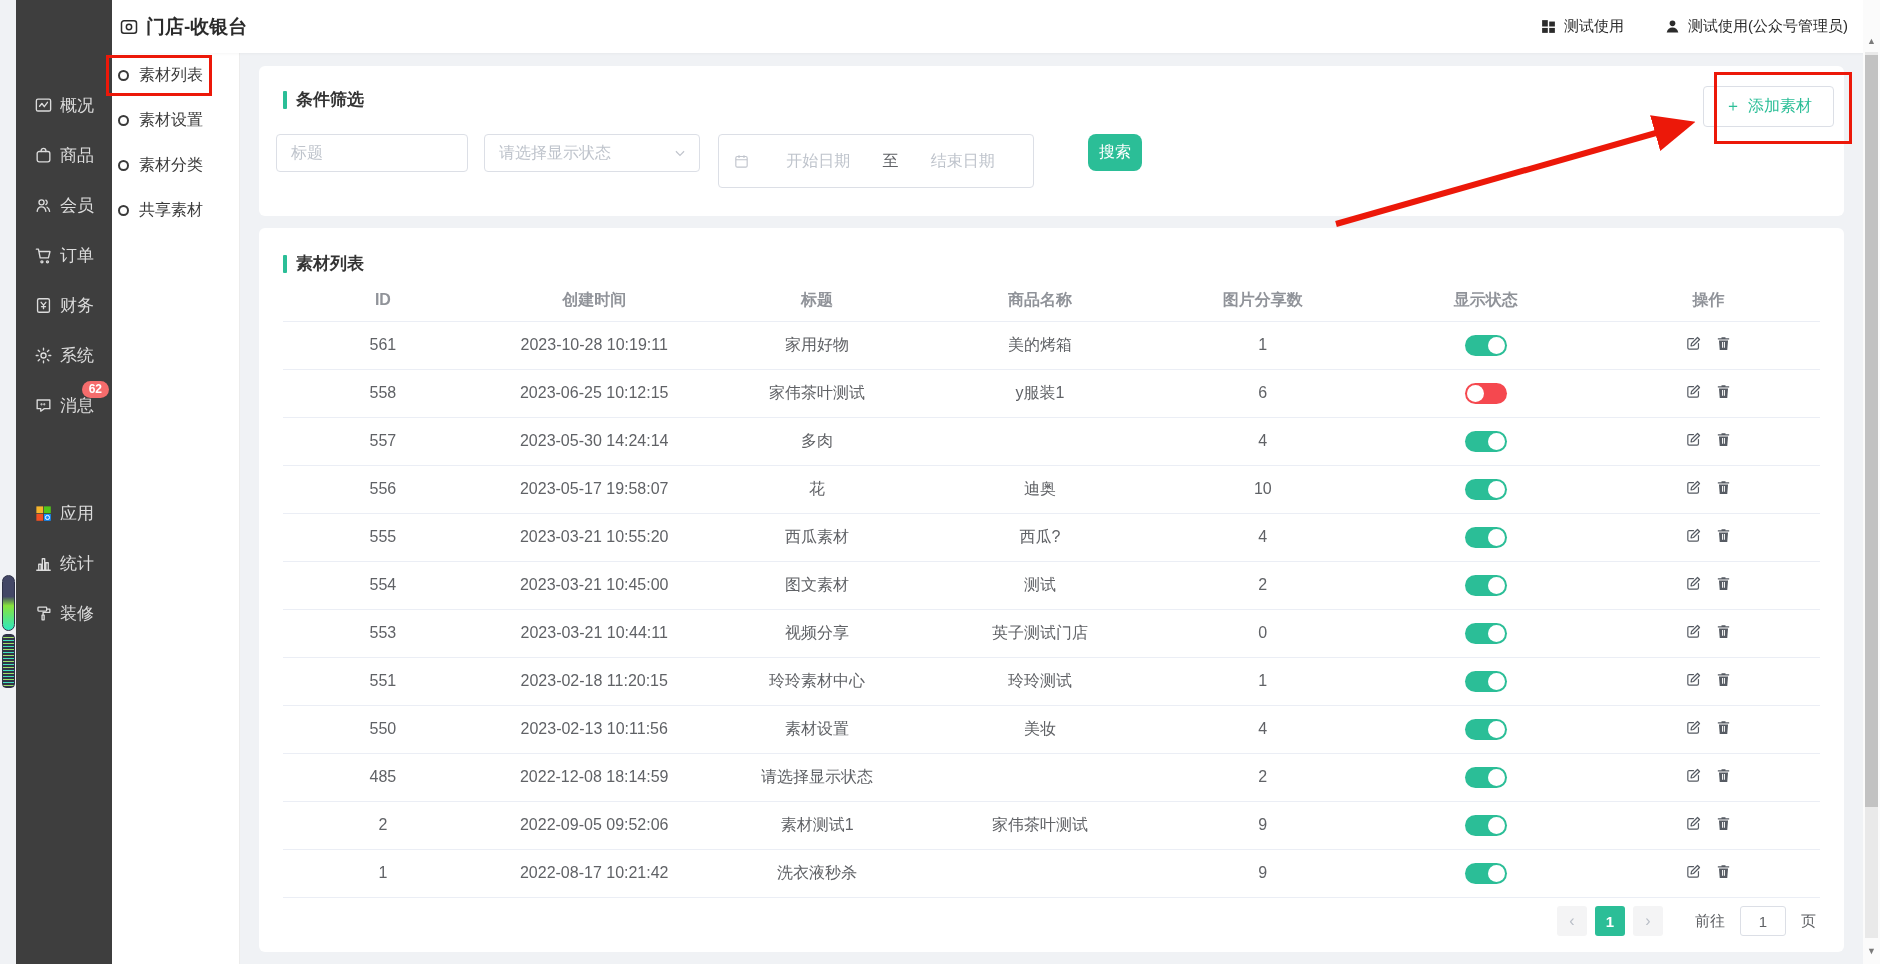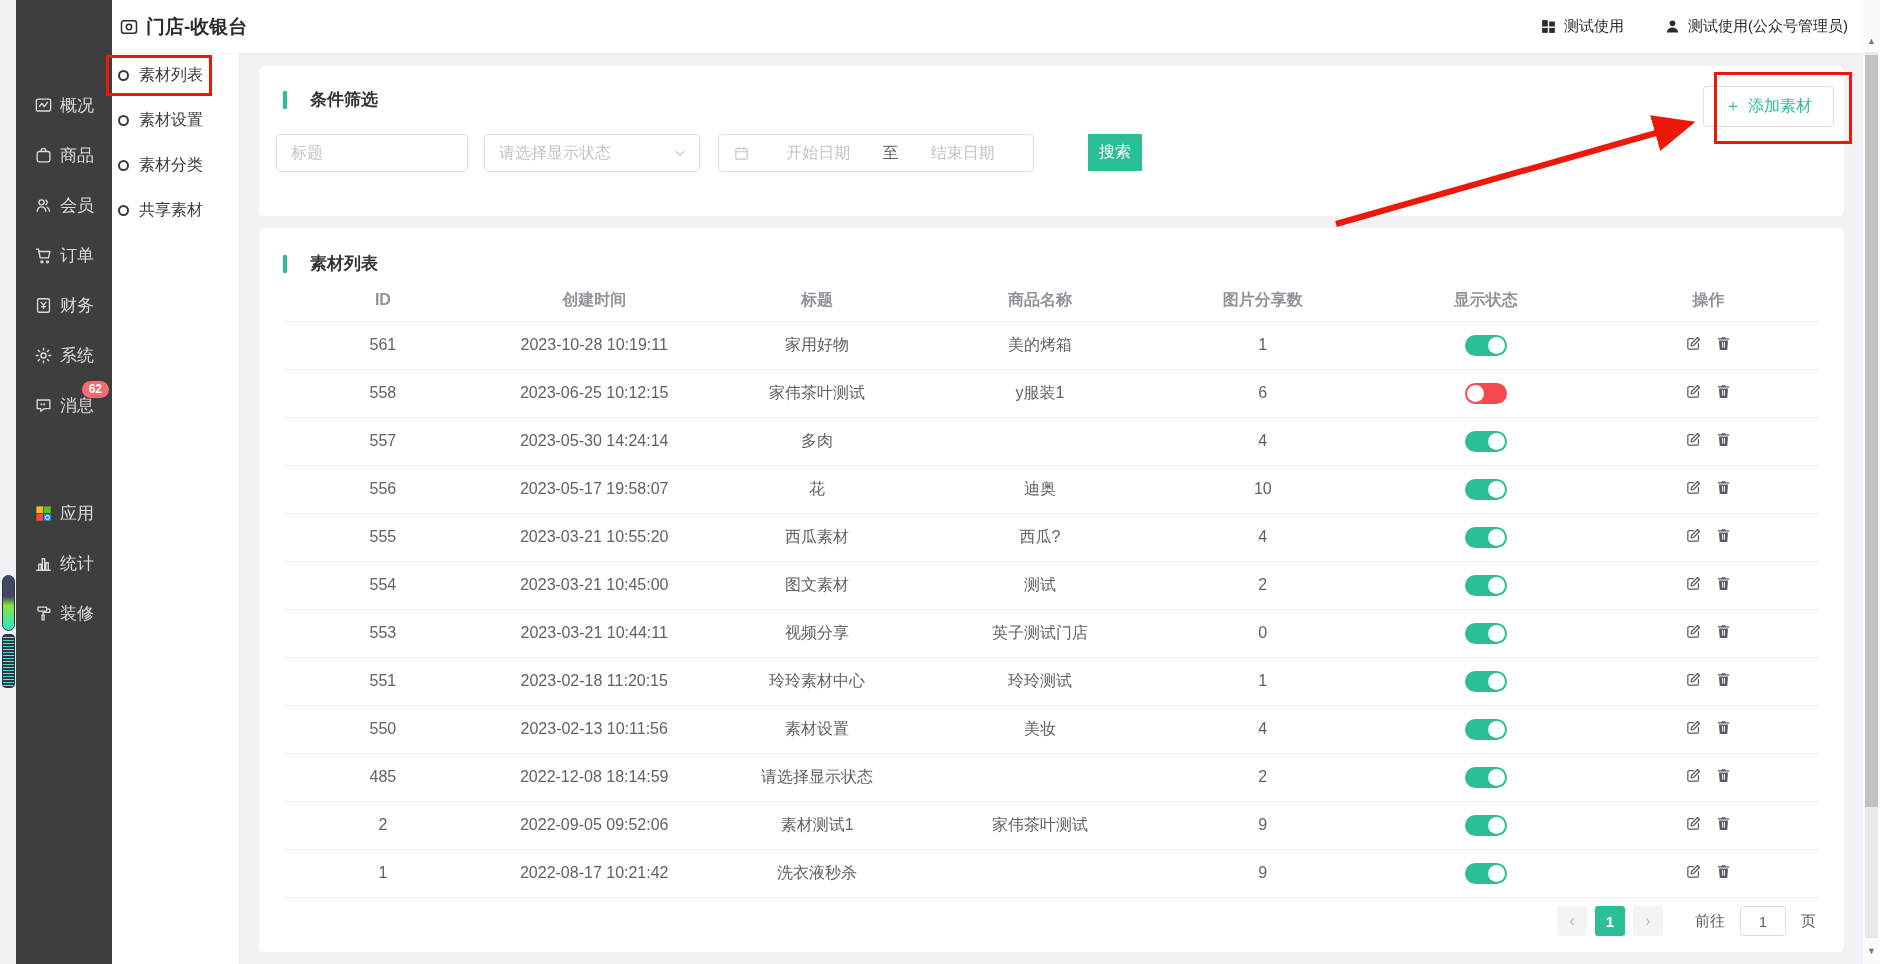--- a/index.html
+++ b/index.html
@@ -34,42 +34,42 @@
   #submenu { position:absolute; left:96px; top:53px; width:144px; height:911px; background:#fff;
              border-right:1px solid #ececec; z-index:2; }
   .sub-item { height:45px; display:flex; align-items:center; padding-left:22px; gap:10px;
               font-size:16px; color:#3a3a3a; cursor:pointer; }
   .sub-circle { width:11px; height:11px; border:2px solid #3a3a3a; border-radius:50%; flex:none; }
   
   #main { position:absolute; left:240px; top:53px; width:1640px; height:911px; background:#f0f2f5; }
   .card { position:absolute; background:#fff; border-radius:6px; }
   #card-filter { left:19px; top:13px; width:1585px; height:150px; }
   #card-list   { left:19px; top:175px; width:1585px; height:724px; }
-  .section-head { display:flex; align-items:center; gap:23px; font-size:17px; font-weight:bold; color:#333; }
+  .section-head { display:flex; align-items:center; gap:9px; font-size:17px; font-weight:bold; color:#333; }
   .section-bar { width:4px; height:18px; background:#2bbe97; border-radius:1px; }
   #card-filter .section-head { position:absolute; left:24px; top:22px; }
   #card-list .section-head { position:absolute; left:24px; top:24px; }
   
   .filter-row { position:absolute; left:17px; top:68px; display:flex; align-items:flex-start; }
   .f-input { width:192px; height:38px; border:1px solid #dcdfe6; border-radius:4px; padding:0 14px;
              font-size:16px; color:#606266; font-family:inherit; }
   .f-input::placeholder { color:#bfc4cc; }
   .f-select { width:216px; height:38px; border:1px solid #dcdfe6; border-radius:4px; margin-left:16px;
               display:flex; align-items:center; padding:0 12px 0 14px; cursor:pointer; }
   .f-select .ph { flex:1; font-size:16px; color:#bfc4cc; }
   .f-select .icon { width:14px; height:14px; color:#c0c4cc; display:inline-flex; }
   .f-select .icon svg { width:100%; height:100%; }
-  .f-dates { width:316px; height:38px; border:1px solid #dcdfe6; border-radius:4px; margin-left:18px;
+  .f-dates { width:316px; height:54px; border:1px solid #dcdfe6; border-radius:4px; margin-left:18px;
              display:flex; align-items:center; padding:0 10px; cursor:pointer; }
   .f-dates .icon { width:17px; height:17px; color:#c0c4cc; display:inline-flex; margin:0 8px 0 4px; }
   .f-dates .icon svg { width:100%; height:100%; }
   .f-dates .d-ph { flex:1; text-align:center; font-size:16px; color:#bfc4cc; }
   .f-dates .d-sep { font-size:16px; color:#606266; padding:0 4px; }
   .btn-search { margin-left:54px; width:54px; height:37px; background:#2bbe97; color:#fff; border:none;
-                border-radius:0; font-size:16px; cursor:pointer; font-family:inherit; }
+                border-radius:8px; font-size:16px; cursor:pointer; font-family:inherit; }
   .btn-add { position:absolute; right:10px; top:20px; height:41px; padding:0 21px; background:#fff;
              border:1px solid #dcdfe6; border-radius:4px; color:#2bbe97; font-size:16px; cursor:pointer;
              display:flex; align-items:center; gap:7px; font-family:inherit; }
   
   .table-wrap { position:absolute; left:24px; right:24px; top:52px; }
   table { width:100%; border-collapse:collapse; table-layout:fixed; }
   th { height:41px; font-size:16px; color:#909399; font-weight:bold; text-align:center;
        border-bottom:1px solid #ebeef5; }
   td { height:48px; font-size:16px; color:#606266; text-align:center; border-bottom:1px solid #ebeef5;
        overflow:hidden; white-space:nowrap; }

